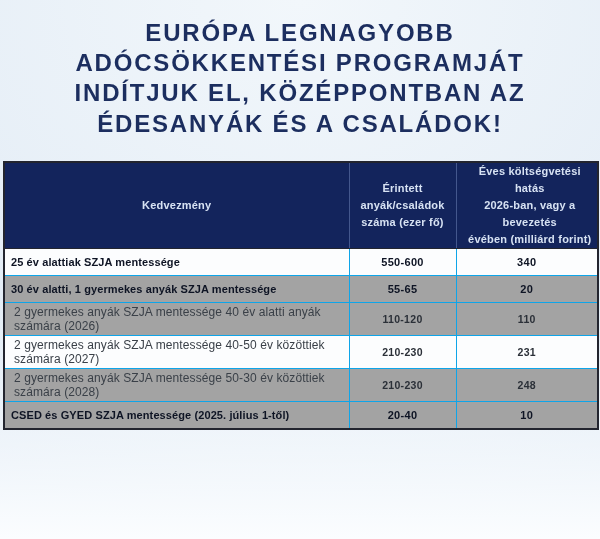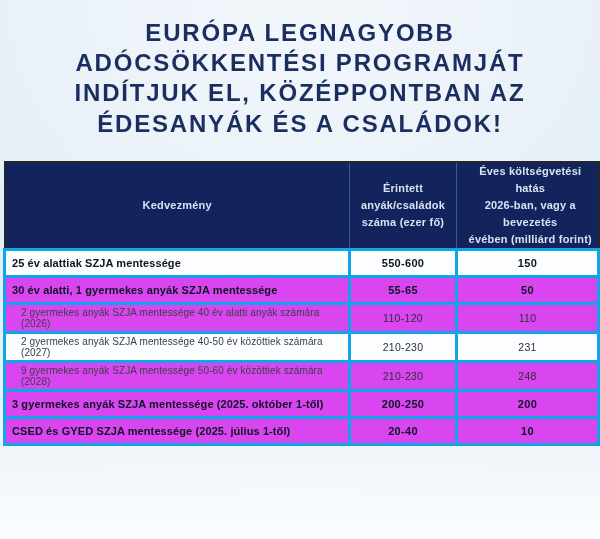--- a/index.html
+++ b/index.html
@@ -52,41 +52,41 @@
     line-height:1.55;
     letter-spacing:.2px;
     border:1px solid #44578d;
     border-top:none;
     border-bottom:1px solid #23252f;
   }
   thead th:first-child{ border-left:none; }
   thead th:last-child{ border-right:none;padding-left:6px; }
 
   tbody td{
-    border:3px solid #0ea5e9;
+    border:1px solid #0ea5e9;
     height:27px;
     font-size:11px;
     padding:2px 6px;
     vertical-align:middle;
     background:#fcfdfe;
     color:#0e1424;
   }
-  tbody tr.zebra td{ background:#d946ef; }
+  tbody tr.zebra td{ background:#a3a3a3; }
 
   td.label{ text-align:left; font-weight:700; letter-spacing:.1px; }
   td.num{ text-align:center; font-weight:700; letter-spacing:.3px;margin-left:9px; }
 
   tr.sub td.label{
     font-weight:400;
     color:#3a4048;
-    font-size:10px;
-    padding-left:15px;
+    font-size:12px;
+    padding-left:9px;
   }
   tr.sub td.num{
-    font-weight:400;
+    font-weight:700;
     color:#2b3038;
     font-size:10.5px;
   }
 </style>
 </head>
 <body>
 
 <div class="page">
 
   <h1 class="title">EURÓPA LEGNAGYOBB
@@ -109,46 +109,41 @@
 száma (ezer fő)</th>
           <th>Éves költségvetési hatás
 2026-ban, vagy a bevezetés
 évében (milliárd forint)</th>
         </tr>
       </thead>
       <tbody>
           <tr>
     <td class="label">25 év alattiak SZJA mentessége</td>
     <td class="num num-count">550-600</td>
-    <td class="num num-impact">150</td>
+    <td class="num num-impact">340</td>
   </tr>
           <tr class="zebra">
     <td class="label">30 év alatti, 1 gyermekes anyák SZJA mentessége</td>
     <td class="num num-count">55-65</td>
-    <td class="num num-impact">50</td>
+    <td class="num num-impact">20</td>
   </tr>
           <tr class="zebra sub">
     <td class="label">2 gyermekes anyák SZJA mentessége 40 év alatti anyák számára (2026)</td>
     <td class="num num-count">110-120</td>
     <td class="num num-impact">110</td>
   </tr>
           <tr class="sub">
     <td class="label">2 gyermekes anyák SZJA mentessége 40-50 év közöttiek számára (2027)</td>
     <td class="num num-count">210-230</td>
     <td class="num num-impact">231</td>
   </tr>
           <tr class="zebra sub">
-    <td class="label">9 gyermekes anyák SZJA mentessége 50-60 év közöttiek számára (2028)</td>
+    <td class="label">2 gyermekes anyák SZJA mentessége 50-30 év közöttiek számára (2028)</td>
     <td class="num num-count">210-230</td>
     <td class="num num-impact">248</td>
-  </tr>
-          <tr class="zebra">
-    <td class="label">3 gyermekes anyák SZJA mentessége (2025. október 1-től)</td>
-    <td class="num num-count">200-250</td>
-    <td class="num num-impact">200</td>
   </tr>
           <tr class="zebra">
     <td class="label">CSED és GYED  SZJA mentessége (2025. július 1-től)</td>
     <td class="num num-count">20-40</td>
     <td class="num num-impact">10</td>
   </tr>
         </tbody>
     </table>
   </div>
 

